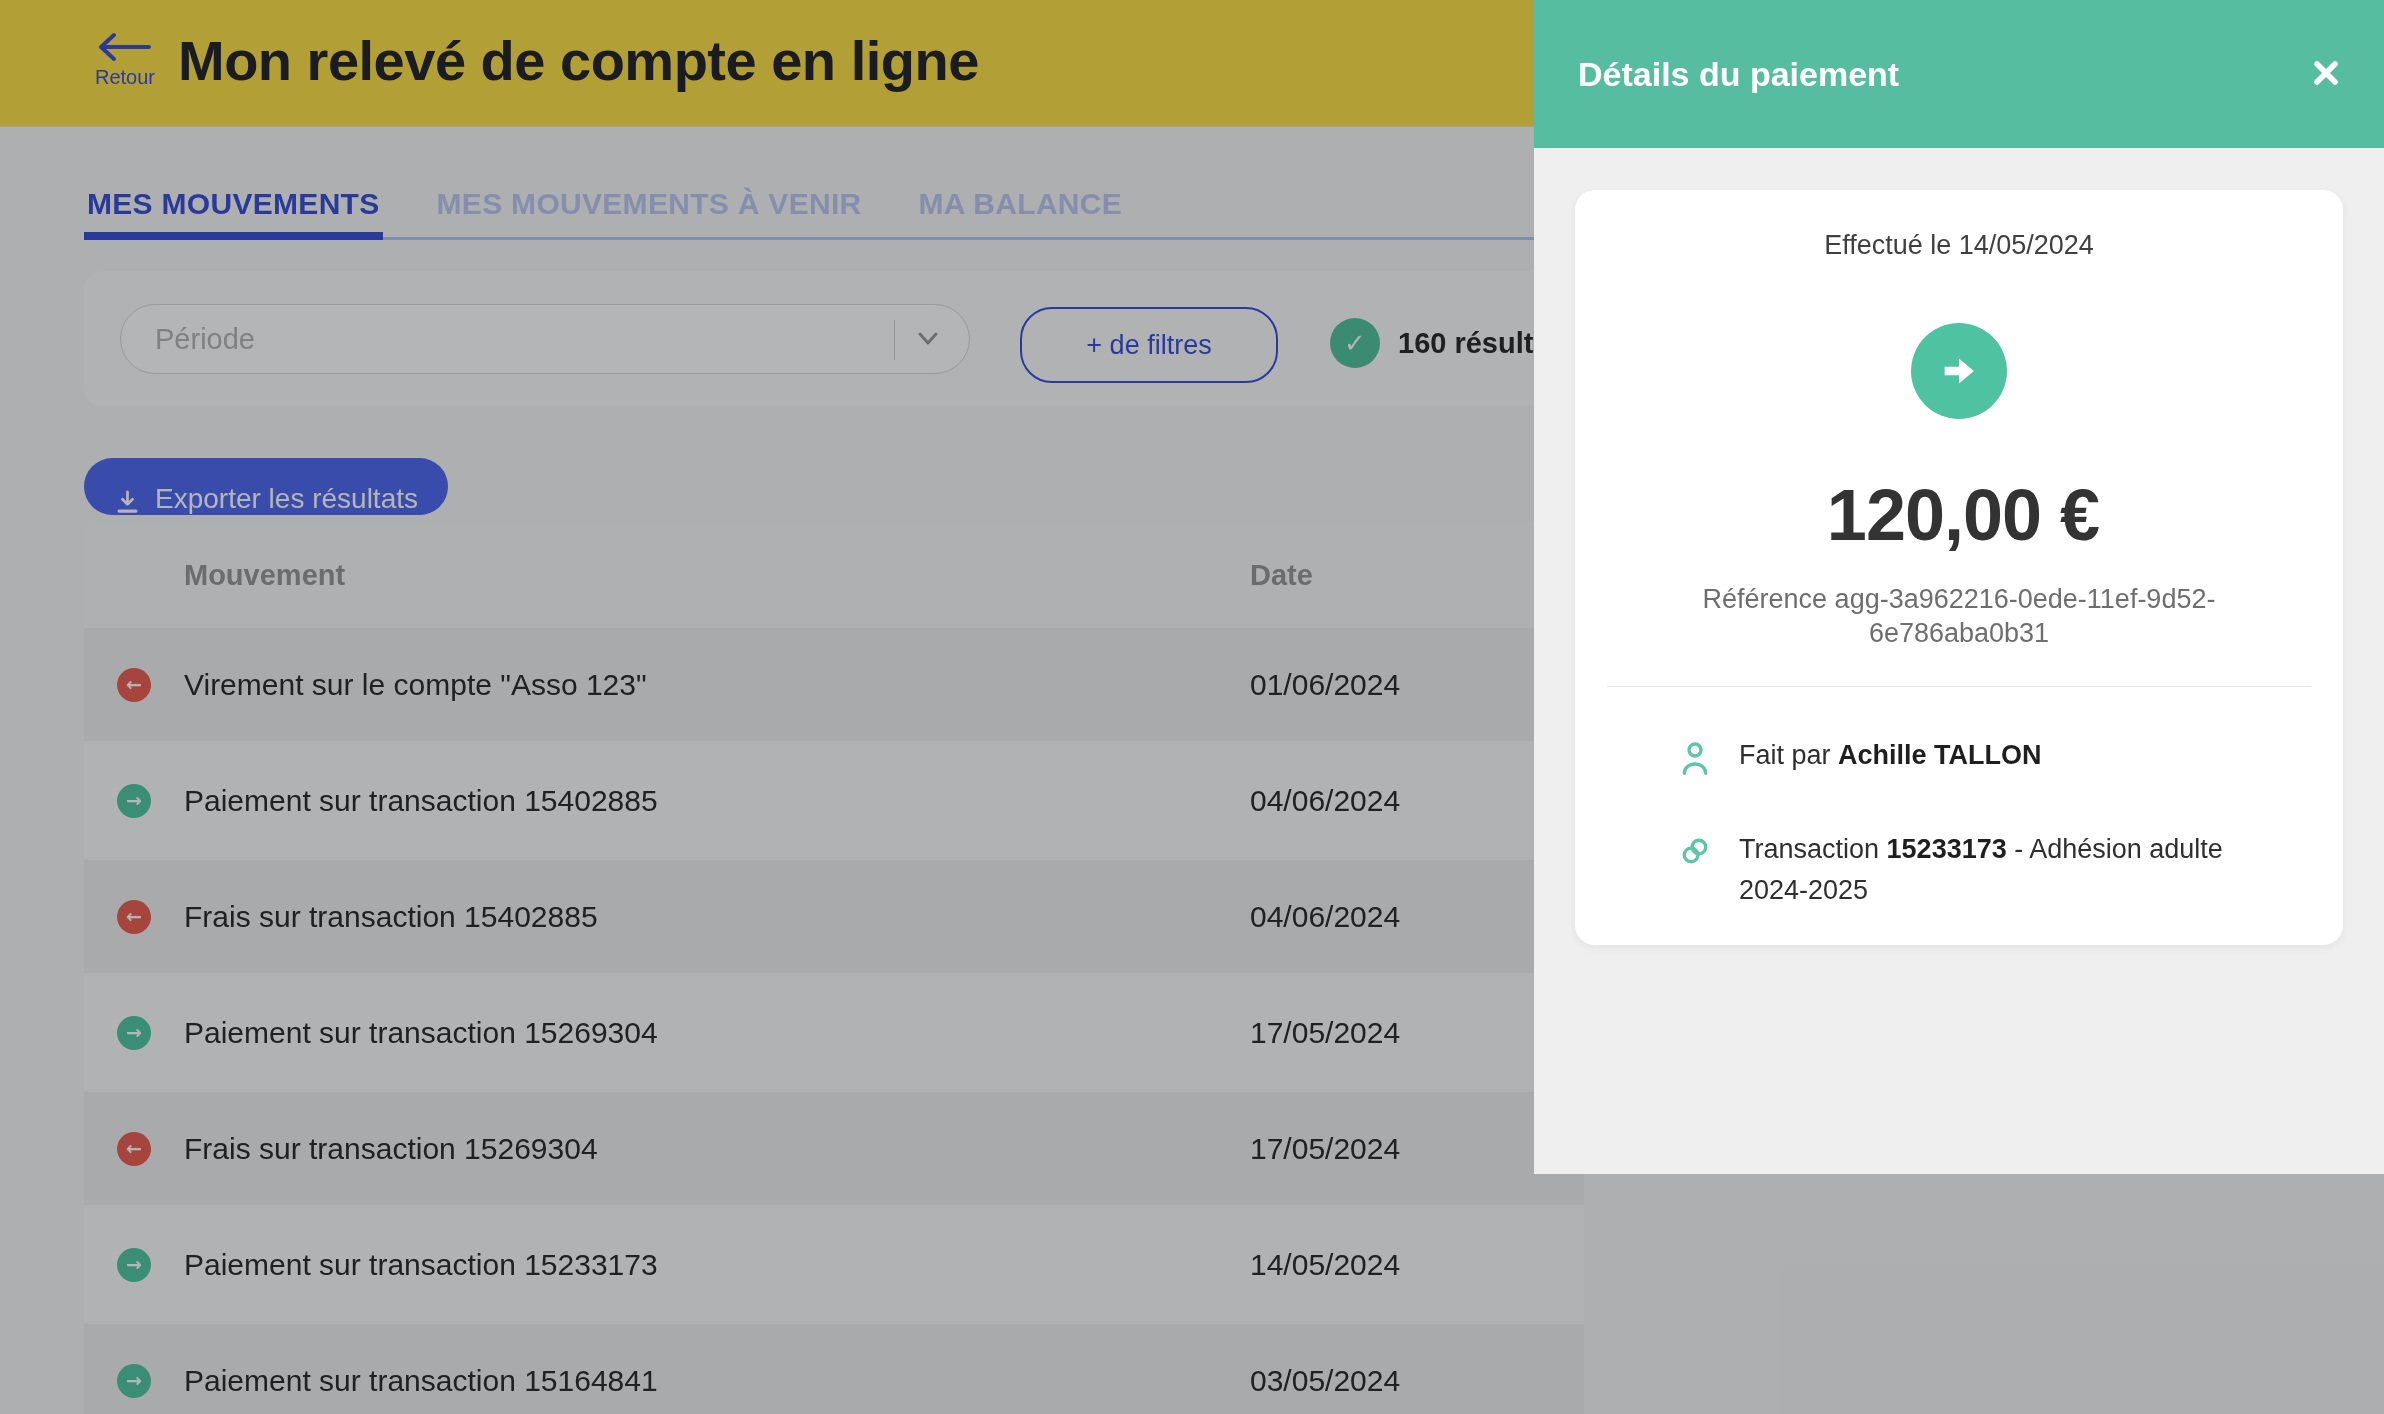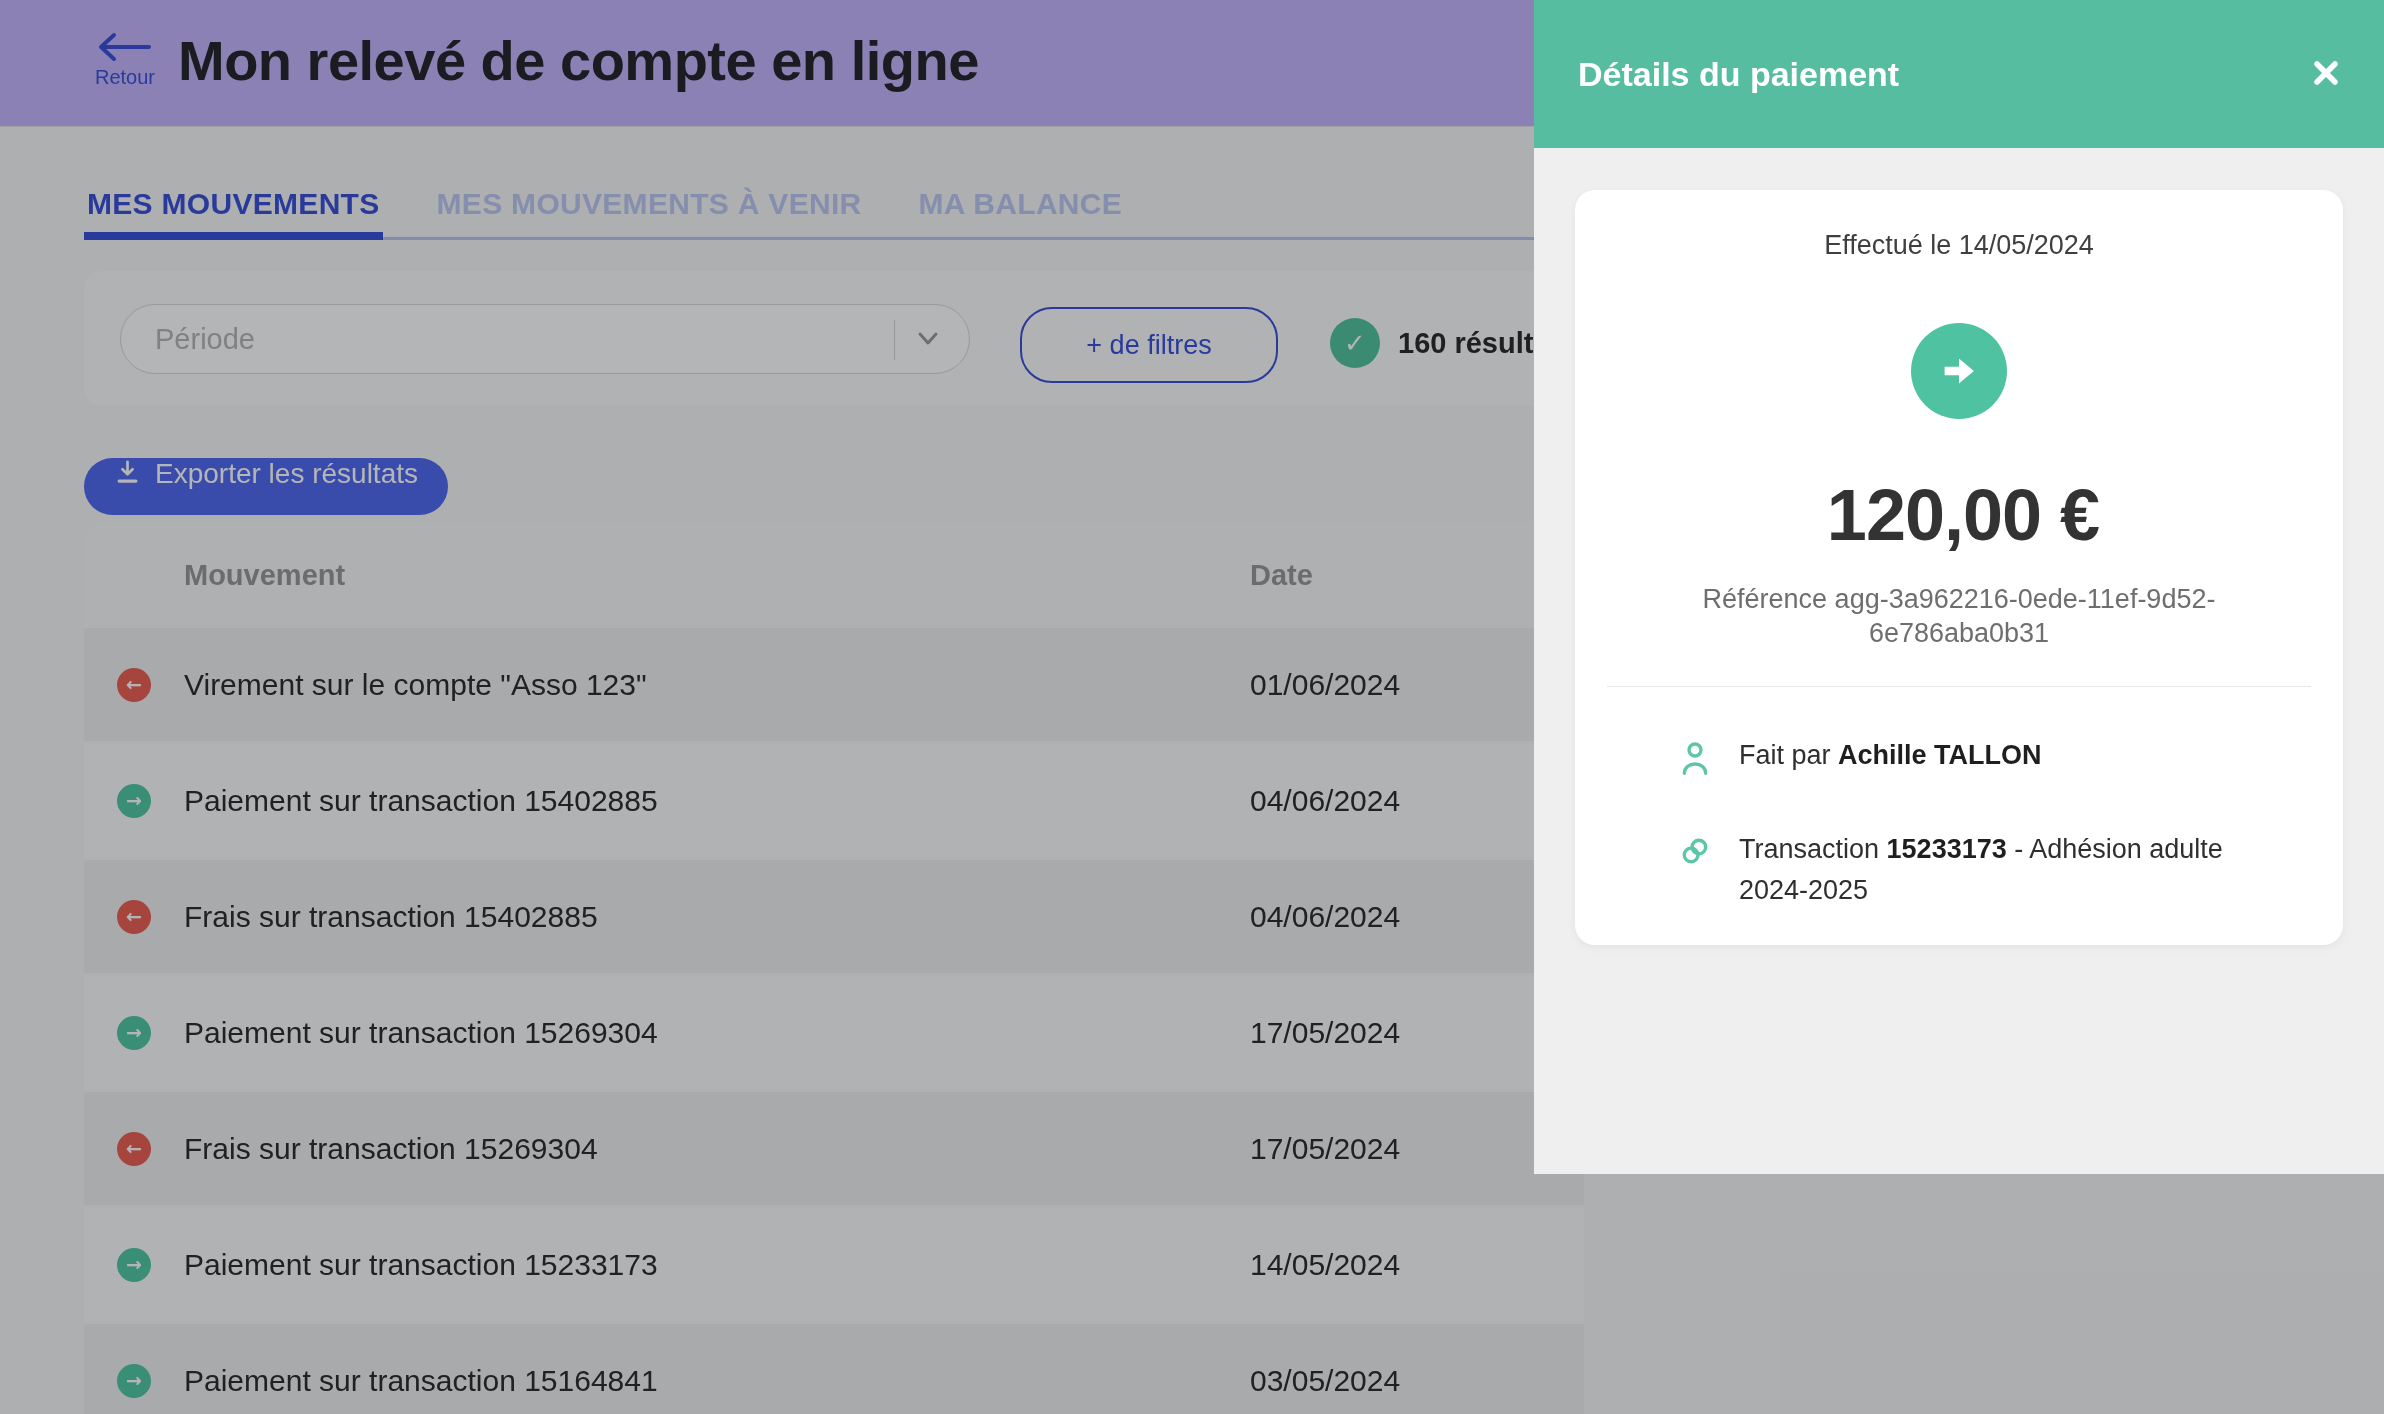--- a/index.html
+++ b/index.html
@@ -4,21 +4,21 @@
 <style>
   * { margin:0; padding:0; box-sizing:border-box; }
   body { background:#222; font-family:"Liberation Sans", sans-serif; }
   .screen { position:relative; width:2384px; height:1414px; overflow:hidden;
             background:#f5f6f7; font-family:"Liberation Sans", sans-serif; }
 
   
   .content { position:absolute; inset:0; z-index:1; }
 
   .app-header { position:absolute; left:0; top:0; width:100%; height:127px;
-                background:#c4b5fd; border-bottom:1px solid #e2e3e4; }
+                background:#fde047; border-bottom:1px solid #e2e3e4; }
   .back-btn { position:absolute; left:88px; top:30px; width:74px; text-align:center;
               background:none; border:none; cursor:pointer; }
   .back-btn svg { display:block; margin:0 auto; }
   .back-label { display:block; margin-top:2px; font-size:20px; color:#3a50d9; }
   .page-title { position:absolute; left:178px; top:28px; font-size:56px; font-weight:bold;
                 color:#23252a; letter-spacing:-0.5px; white-space:nowrap; }
 
   
   .tabs { position:absolute; left:84px; top:170px; right:0; height:70px;
           display:flex; gap:51px; border-bottom:3px solid #b5c4f6; }
@@ -45,21 +45,21 @@
                   font-size:27px; color:#3a50d9; cursor:pointer; }
   .results { position:absolute; left:1246px; top:47px; display:flex; align-items:center; gap:18px; }
   .check-circle { width:50px; height:50px; border-radius:50%; background:#52c3a0;
                   display:flex; align-items:center; justify-content:center;
                   color:#fff; font-size:26px; font-family:"DejaVu Sans", sans-serif; }
   .results-text { font-size:29px; font-weight:bold; color:#2a2a2a; white-space:nowrap; }
 
   
   .export-btn { position:absolute; left:84px; top:458px; height:57px; border:none;
                 border-radius:29px; background:#5068ef; color:#fff; cursor:pointer;
-                display:inline-flex; align-items:flex-start; gap:14px; padding:0 30px;
+                display:inline-flex; align-items:flex-end; gap:14px; padding:0 30px;
                 font-family:"Liberation Sans", sans-serif; font-size:28px; }
 
   
   .table { position:absolute; left:84px; top:522px; width:1500px; height:900px;
            background:#f7f8f9; border-radius:18px 18px 0 0; overflow:hidden; }
   .thead, .row { display:grid; grid-template-columns:67px 1066px 1fr;
                  align-items:center; padding-left:33px; }
   .thead { height:106px; }
   .col-header { font-size:29px; font-weight:bold; color:#979797; }
   .row { height:116px; border-bottom:3px solid #f7f8f9; cursor:pointer; }

